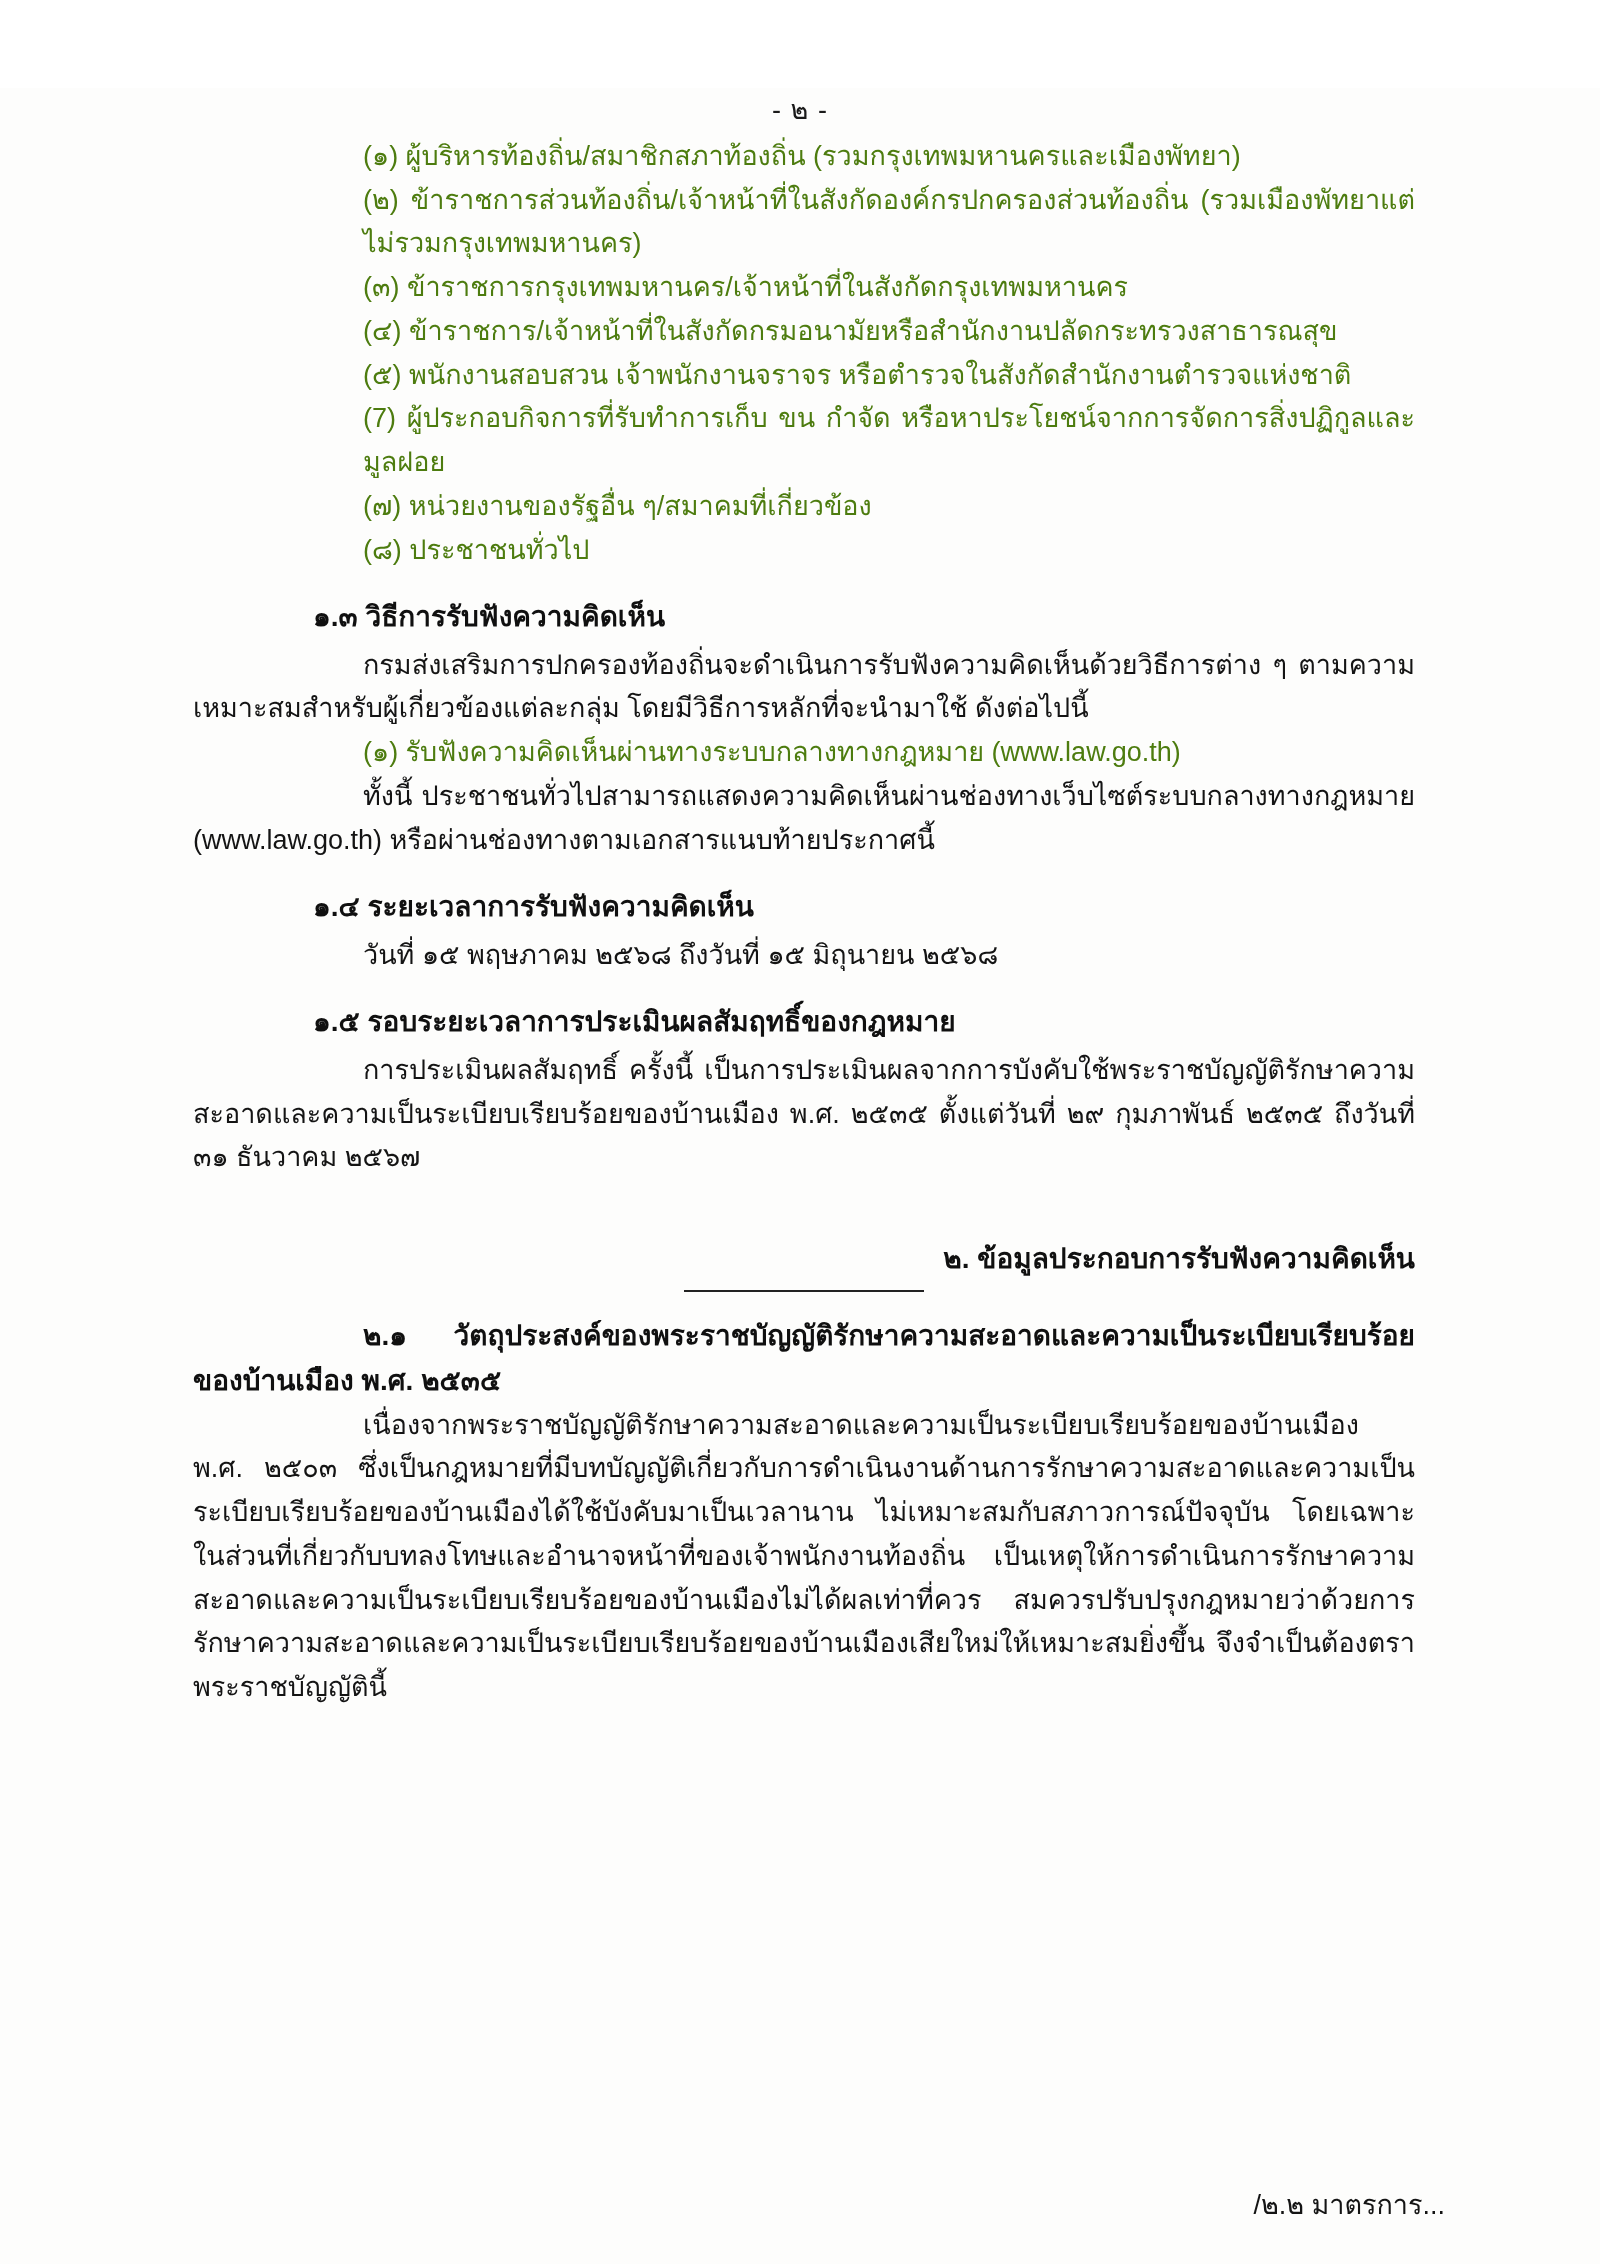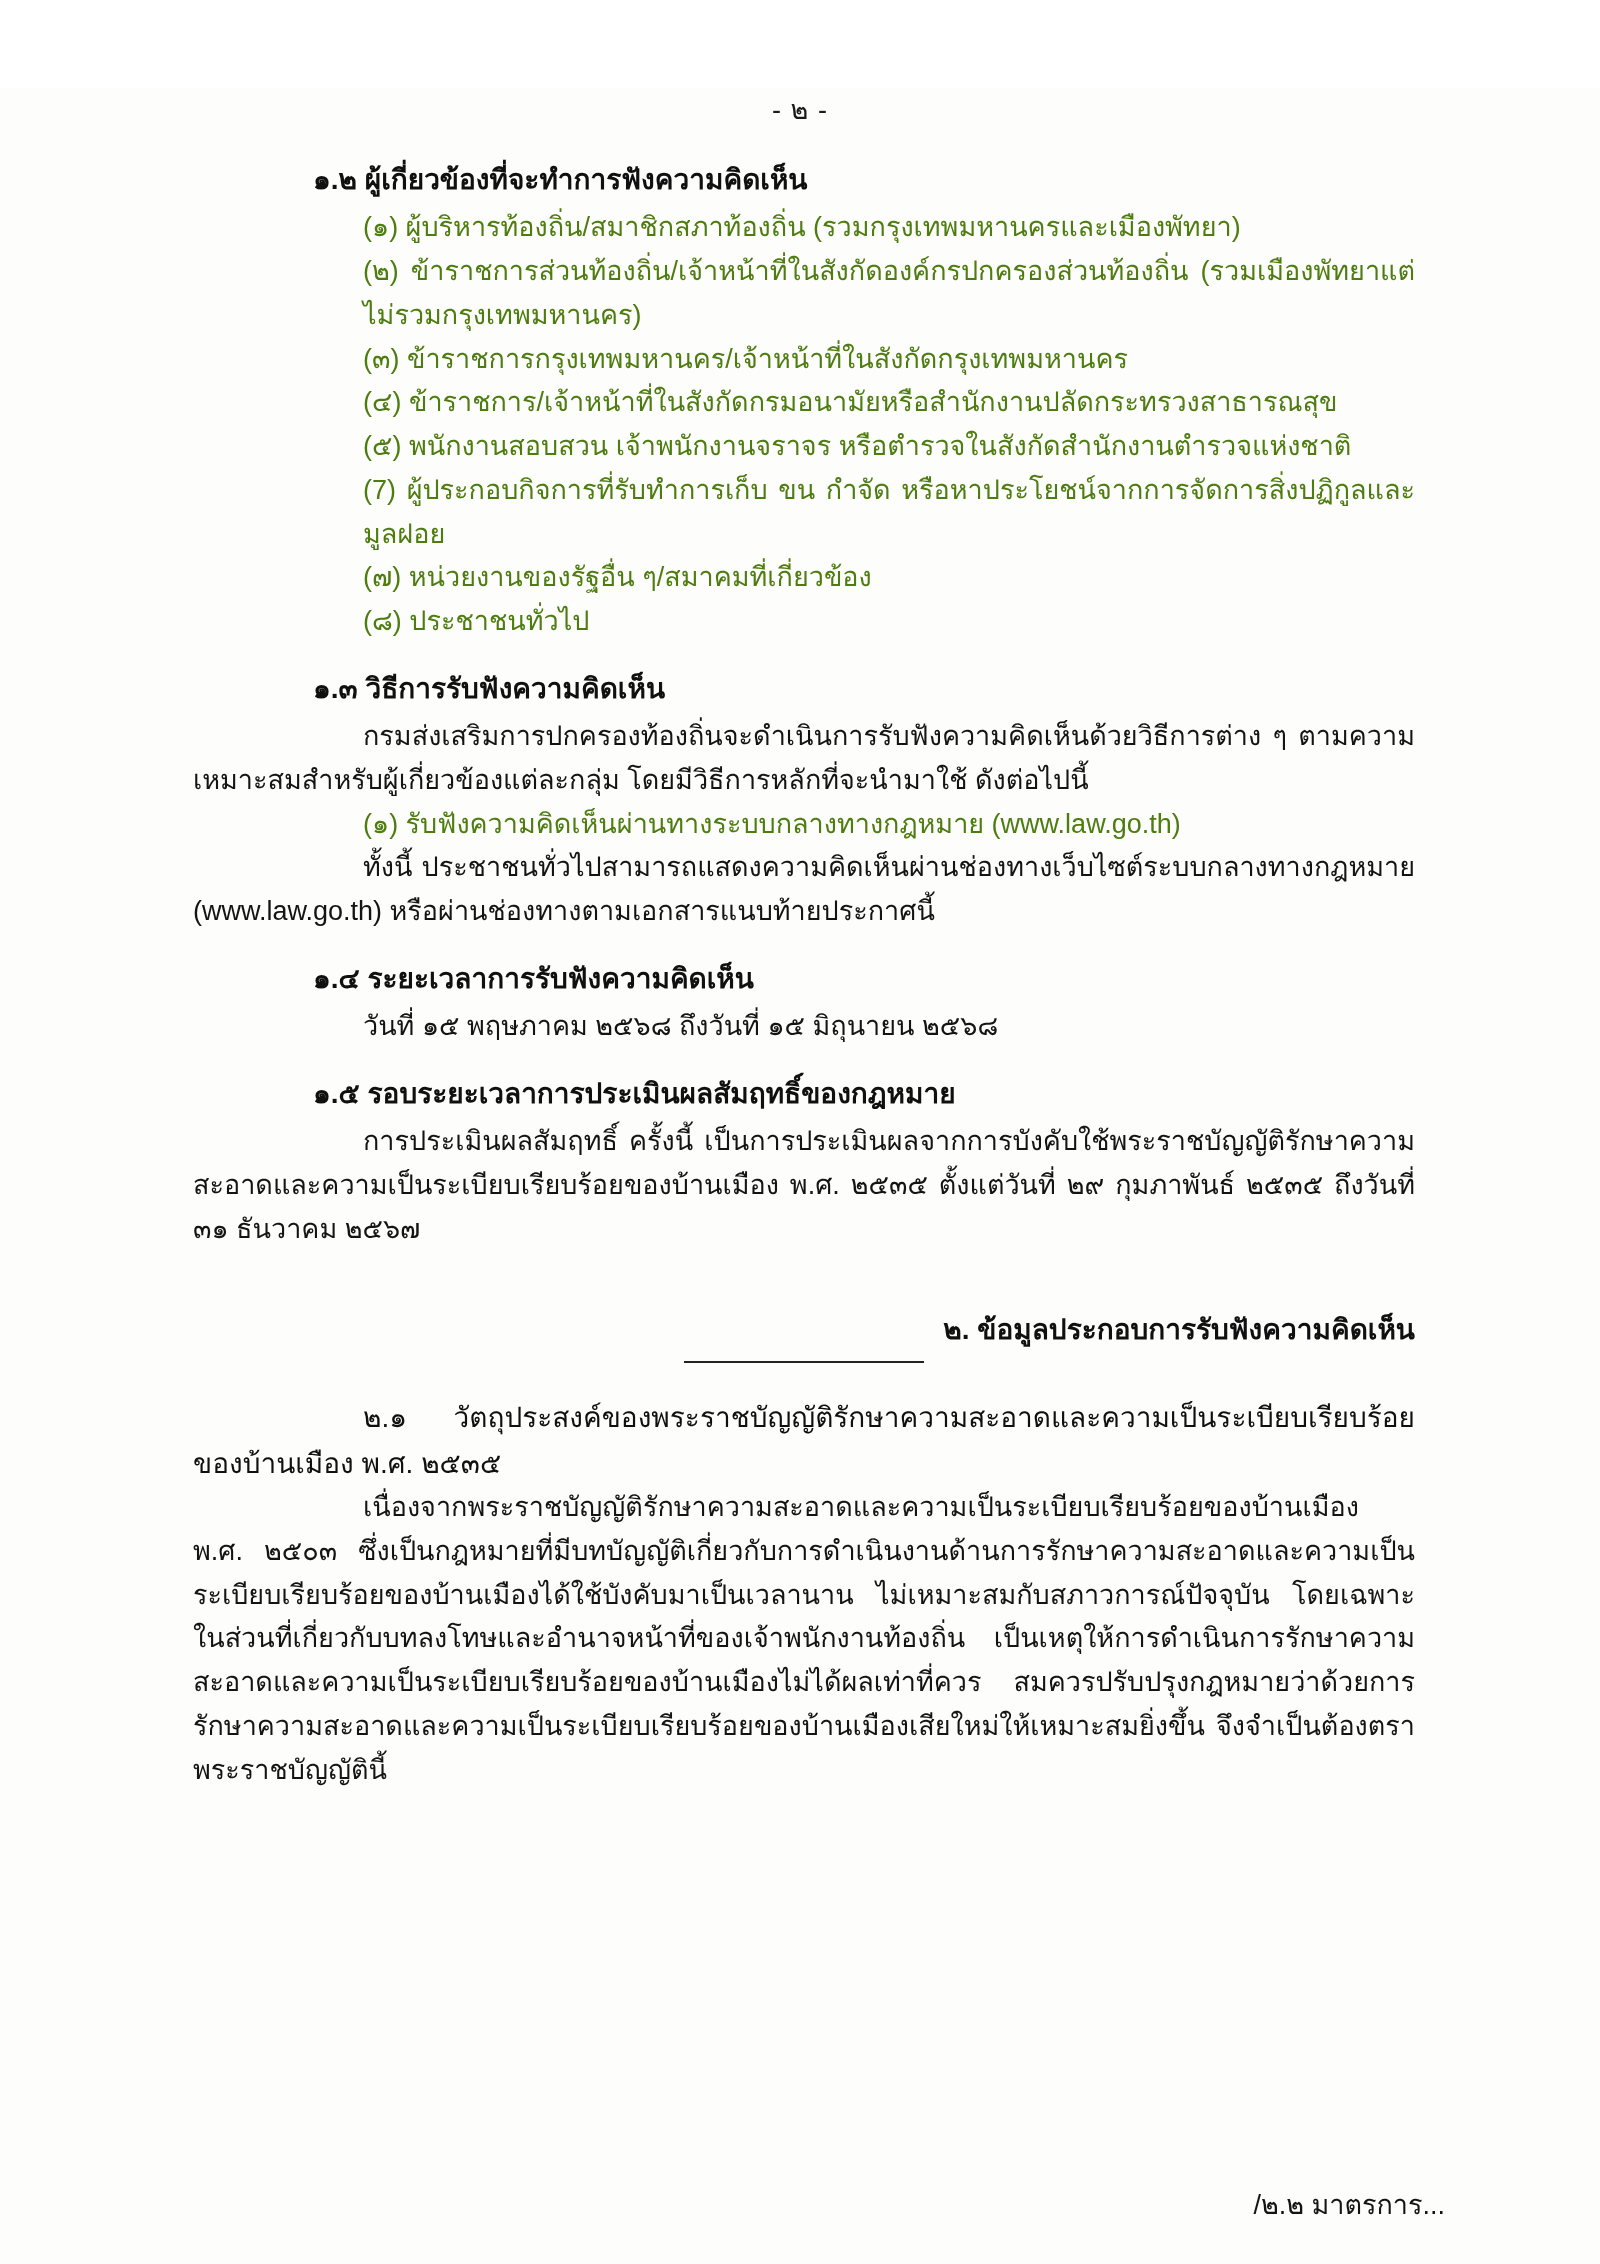--- a/index.html
+++ b/index.html
@@ -78,24 +78,24 @@
     margin-top: 56px;
     color: #101010;
   }
   .rule {
     width: 240px;
     height: 2px;
     background: #222;
     margin: 10px auto 0 auto;
   }
   .subhead {
-    font-weight: normal;
+    font-weight: bold;
     font-size: 28px;
     line-height: 1.62;
-    margin-top: 32px;
+    margin-top: 21px;
     color: #101010;
     text-align: justify;
   }
   .subhead-first-line {
     text-indent: 170px;
   }
   .body-block {
     margin-top: 0;
   }
   .footer-note {
@@ -108,21 +108,20 @@
 </style>
 </head>
 <body>
 
 <div class="page">
 
   <div class="page-number">- ๒ -</div>
 
   <div class="content">
 
-    <div class="heading">๑.๒ ผู้เกี่ยวข้องที่จะทำการฟังความคิดเห็น</div>
     <div class="block">
       <p class="list-item">(๑) ผู้บริหารท้องถิ่น/สมาชิกสภาท้องถิ่น (รวมกรุงเทพมหานครและเมืองพัทยา)</p>
       <p class="list-item">(๒) ข้าราชการส่วนท้องถิ่น/เจ้าหน้าที่ในสังกัดองค์กรปกครองส่วนท้องถิ่น (รวมเมืองพัทยาแต่ไม่รวมกรุงเทพมหานคร)</p>
       <p class="list-item">(๓) ข้าราชการกรุงเทพมหานคร/เจ้าหน้าที่ในสังกัดกรุงเทพมหานคร</p>
       <p class="list-item">(๔) ข้าราชการ/เจ้าหน้าที่ในสังกัดกรมอนามัยหรือสำนักงานปลัดกระทรวงสาธารณสุข</p>
       <p class="list-item">(๕) พนักงานสอบสวน เจ้าพนักงานจราจร หรือตำรวจในสังกัดสำนักงานตำรวจแห่งชาติ</p>
       <p class="list-item">(7) ผู้ประกอบกิจการที่รับทำการเก็บ ขน กำจัด หรือหาประโยชน์จากการจัดการสิ่งปฏิกูลและมูลฝอย</p>
       <p class="list-item">(๗) หน่วยงานของรัฐอื่น ๆ/สมาคมที่เกี่ยวข้อง</p>
       <p class="list-item">(๘) ประชาชนทั่วไป</p>
     </div>

